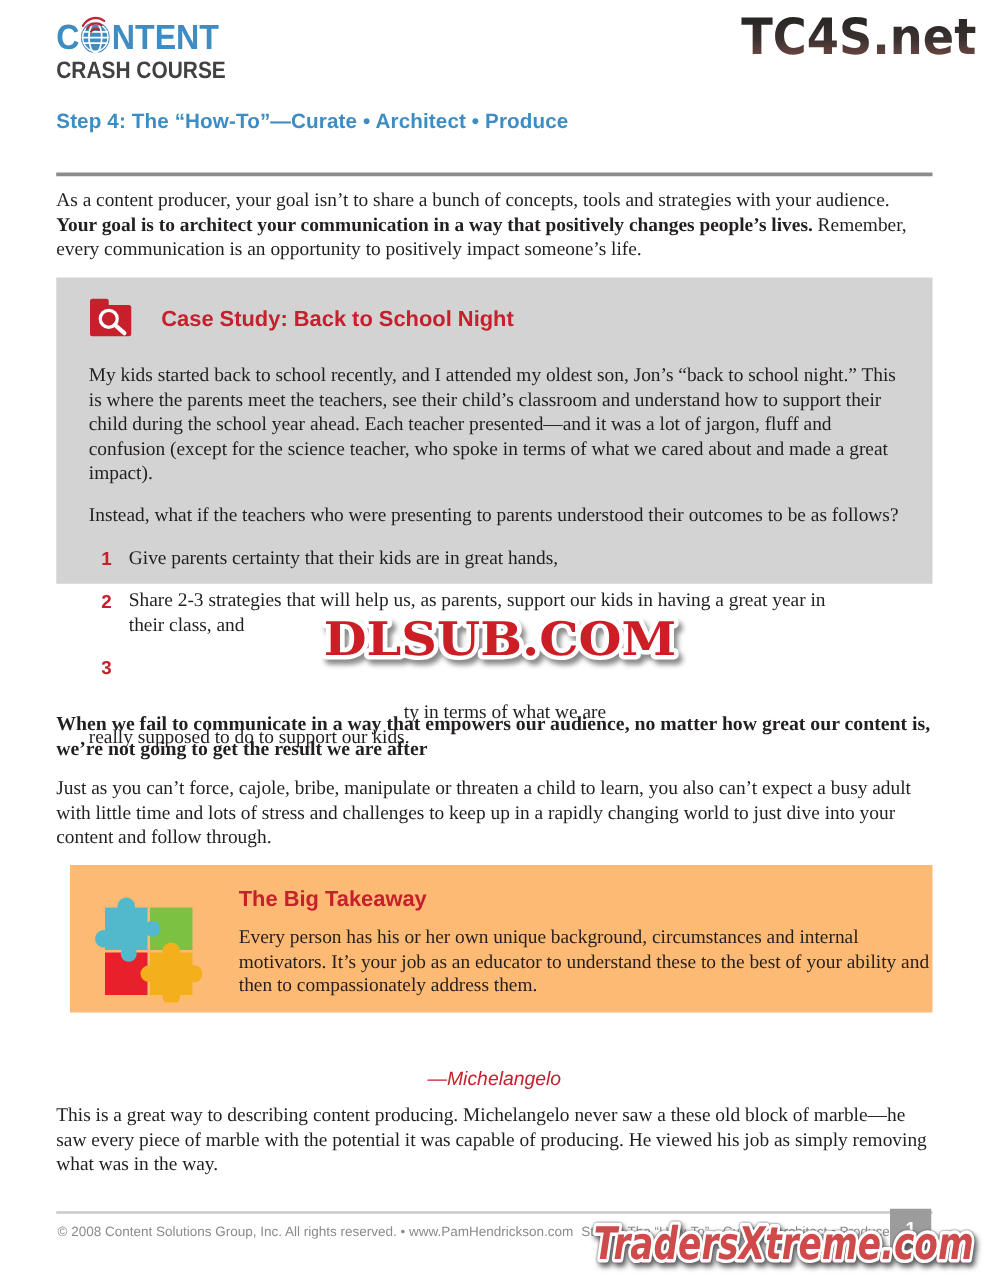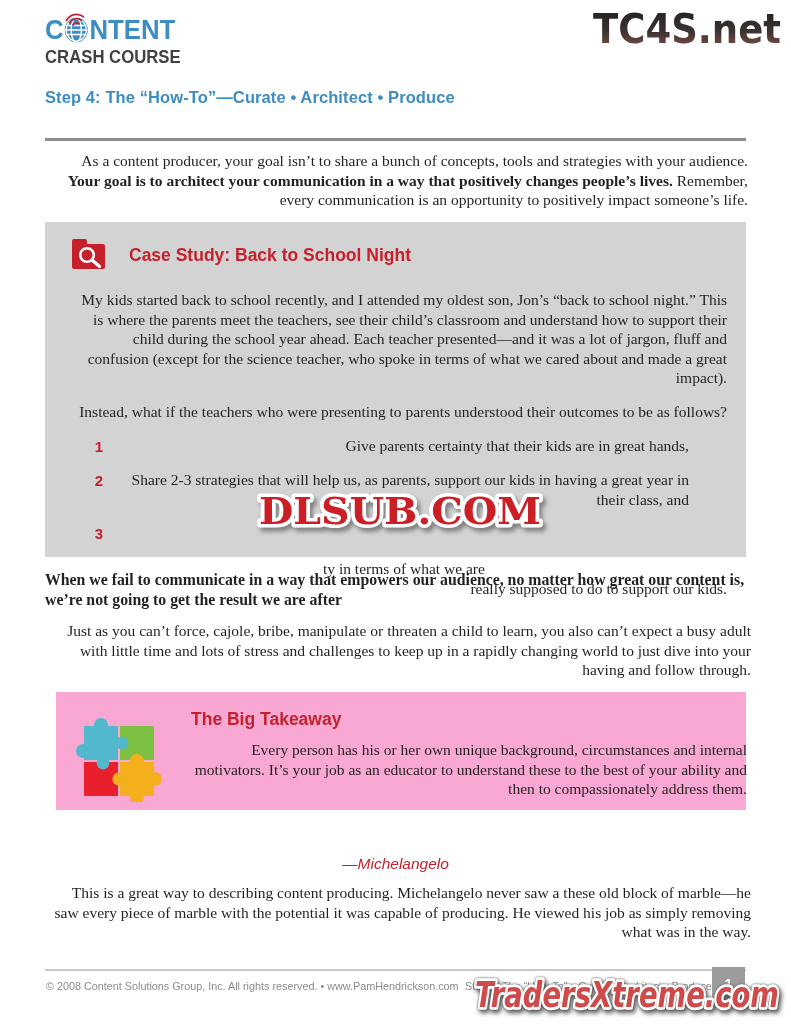--- a/index.html
+++ b/index.html
@@ -33,27 +33,27 @@
     font-size:16.5px; color:#3d8dc3; letter-spacing:.1px;
   }
   .page-title {
     position:absolute; top:108px; left:45px;
     font-family:"Liberation Sans", sans-serif; font-weight:bold;
     font-size:22.5px; color:#c32032;
   }
   .title-rule { position:absolute; top:138px; left:45px; width:701px; height:3px; background:#8c8c8e; }
 
   
-  .body-text { font-size:15.5px; line-height:19.6px; color:#231f20;text-align:right; }
+  .body-text { font-size:15.5px; line-height:19.6px; color:#231f20; }
   .intro { position:absolute; top:151px; left:45px; width:703px; }
   .b { font-weight:bold; }
 
   
   .case-box {
-    position:absolute; top:222px; left:45px; width:701px; height:335px;
+    position:absolute; top:222px; left:45px; width:701px; height:245px;
     background:#d3d3d4; padding:12px 22px 0 26px;
   }
   .case-header { display:flex; align-items:center; }
   .case-header h3 {
     margin-left:21px;
     font-family:"Liberation Sans", sans-serif; font-weight:bold;
     font-size:17.5px; color:#c5202c;
   }
   .case-box p.body-text { margin-top:14px; width:656px; }
   .num-list { margin-top:2px; }
@@ -71,21 +71,21 @@
   
   .emphasis {
     position:absolute; top:570px; left:45px; width:707px;
     font-weight:bold; font-size:15.8px; line-height:19.6px;
   }
   .p-force { position:absolute; top:621px; left:45px; width:706px; }
 
   
   .takeaway-box {
     position:absolute; top:692px; left:56px; width:690px; height:118px;
-    background:#f9a8d4; display:flex; padding:13px 8px 0 14px;
+    background:#fdba74; display:flex; padding:13px 8px 0 14px;
   }
   .puzzle-col { flex:0 0 auto; margin-top:5px; }
   .tk-text { margin-left:25px; }
   .tk-text h3 {
     font-family:"Liberation Sans", sans-serif; font-weight:bold;
     font-size:17.5px; color:#c5202c; margin-top:4px;
   }
   .tk-text p { margin-top:10px; width:556px; }
 
   
@@ -188,21 +188,21 @@
       </div>
     </div>
     <div class="closing-line body-text">
       <span class="closing-spacer"></span>
       <span>ty in terms of what we are</span>
     </div>
     <p class="body-text closing-line2">really supposed to do to support our kids.</p>
   </section>
 
   <p class="emphasis">When we fail to communicate in a way that empowers our audience, no matter how great our content is, we’re not going to get the result we are after</p>
-  <p class="p-force body-text">Just as you can’t force, cajole, bribe, manipulate or threaten a child to learn, you also can’t expect a busy adult with little time and lots of stress and challenges to keep up in a rapidly changing world to just dive into your having and follow through.</p>
+  <p class="p-force body-text">Just as you can’t force, cajole, bribe, manipulate or threaten a child to learn, you also can’t expect a busy adult with little time and lots of stress and challenges to keep up in a rapidly changing world to just dive into your content and follow through.</p>
 
   <section class="takeaway-box">
     <span class="puzzle-col">
       <svg width="96" height="92" viewBox="0 0 96 92">
         <g>
           <rect x="14" y="16" width="34" height="34" fill="#52b9cc"></rect>
           <circle cx="31" cy="15" r="7" fill="#52b9cc"></circle>
           <circle cx="13" cy="41" r="7" fill="#52b9cc"></circle>
           <rect x="50" y="16" width="34" height="34" fill="#7cc142"></rect>
           <circle cx="52" cy="33" r="6.4" fill="#52b9cc"></circle>

